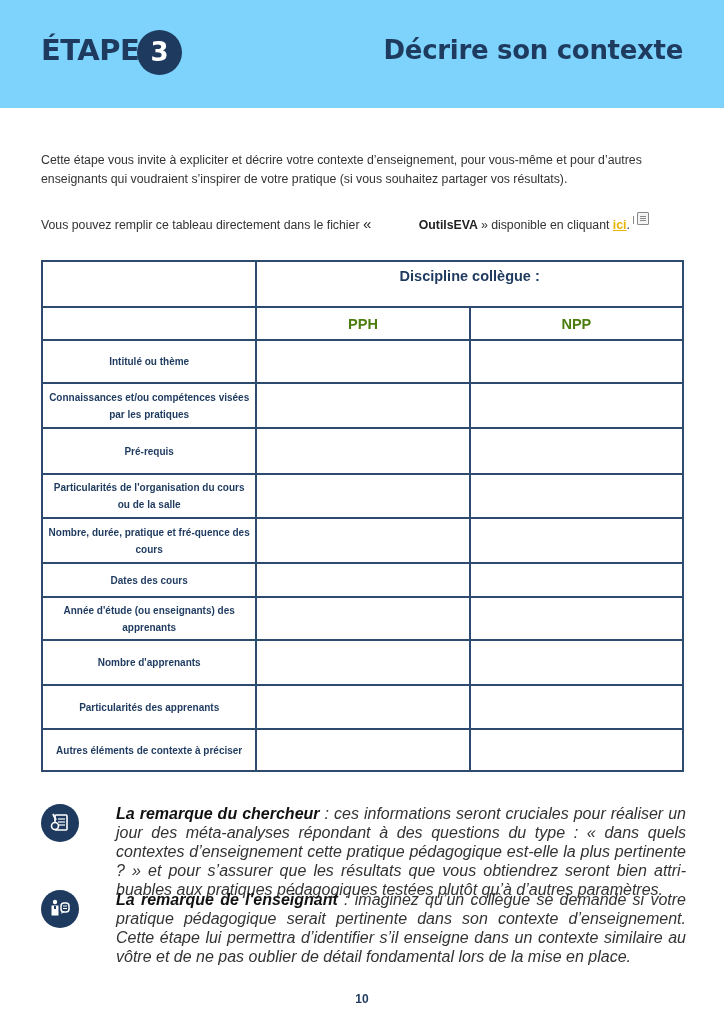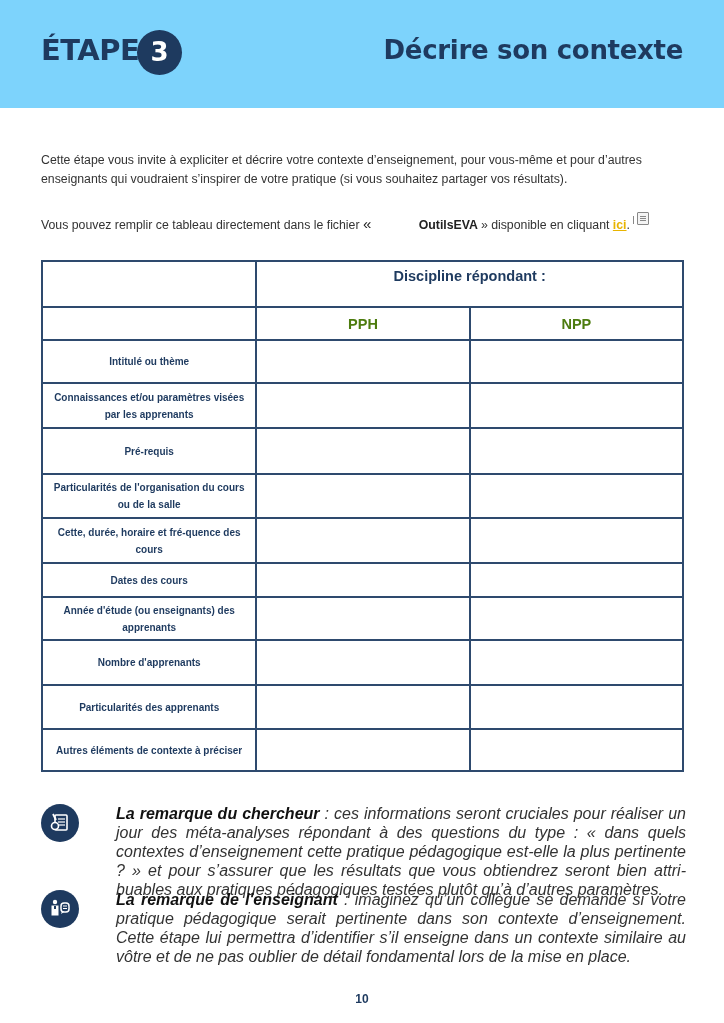--- a/index.html
+++ b/index.html
@@ -93,49 +93,49 @@
 
 <table class="ctx">
   <colgroup>
     <col class="col-label">
       <col class="col-pph">
       <col class="col-npp">
   </colgroup>
   <tbody>
       <tr style="height:46px">
     <td></td>
-    <td colspan="2" class="discipline cell-input">Discipline répondant :</td>
+    <td colspan="2" class="discipline cell-input">Discipline collègue :</td>
   </tr>
   <tr style="height:33px">
     <td></td>
     <td class="colhead">PPH</td>
     <td class="colhead">NPP</td>
   </tr>
   <tr style="height:43px">
     <td class="rowlabel">Intitulé ou thème</td>
     <td class="cell-input"></td>
     <td class="cell-input"></td>
   </tr>
   <tr style="height:45px">
-    <td class="rowlabel">Connaissances et/ou paramètres visées par les apprenants</td>
+    <td class="rowlabel">Connaissances et/ou compétences visées par les pratiques</td>
     <td class="cell-input"></td>
     <td class="cell-input"></td>
   </tr>
   <tr style="height:46px">
     <td class="rowlabel">Pré-requis</td>
     <td class="cell-input"></td>
     <td class="cell-input"></td>
   </tr>
   <tr style="height:44px">
     <td class="rowlabel">Particularités de l'organisation du cours ou de la salle</td>
     <td class="cell-input"></td>
     <td class="cell-input"></td>
   </tr>
   <tr style="height:45px">
-    <td class="rowlabel">Cette, durée, horaire et fré-quence des cours</td>
+    <td class="rowlabel">Nombre, durée, pratique et fré-quence des cours</td>
     <td class="cell-input"></td>
     <td class="cell-input"></td>
   </tr>
   <tr style="height:34px">
     <td class="rowlabel">Dates des cours</td>
     <td class="cell-input"></td>
     <td class="cell-input"></td>
   </tr>
   <tr style="height:43px">
     <td class="rowlabel">Année d'étude (ou enseignants) des apprenants</td>

